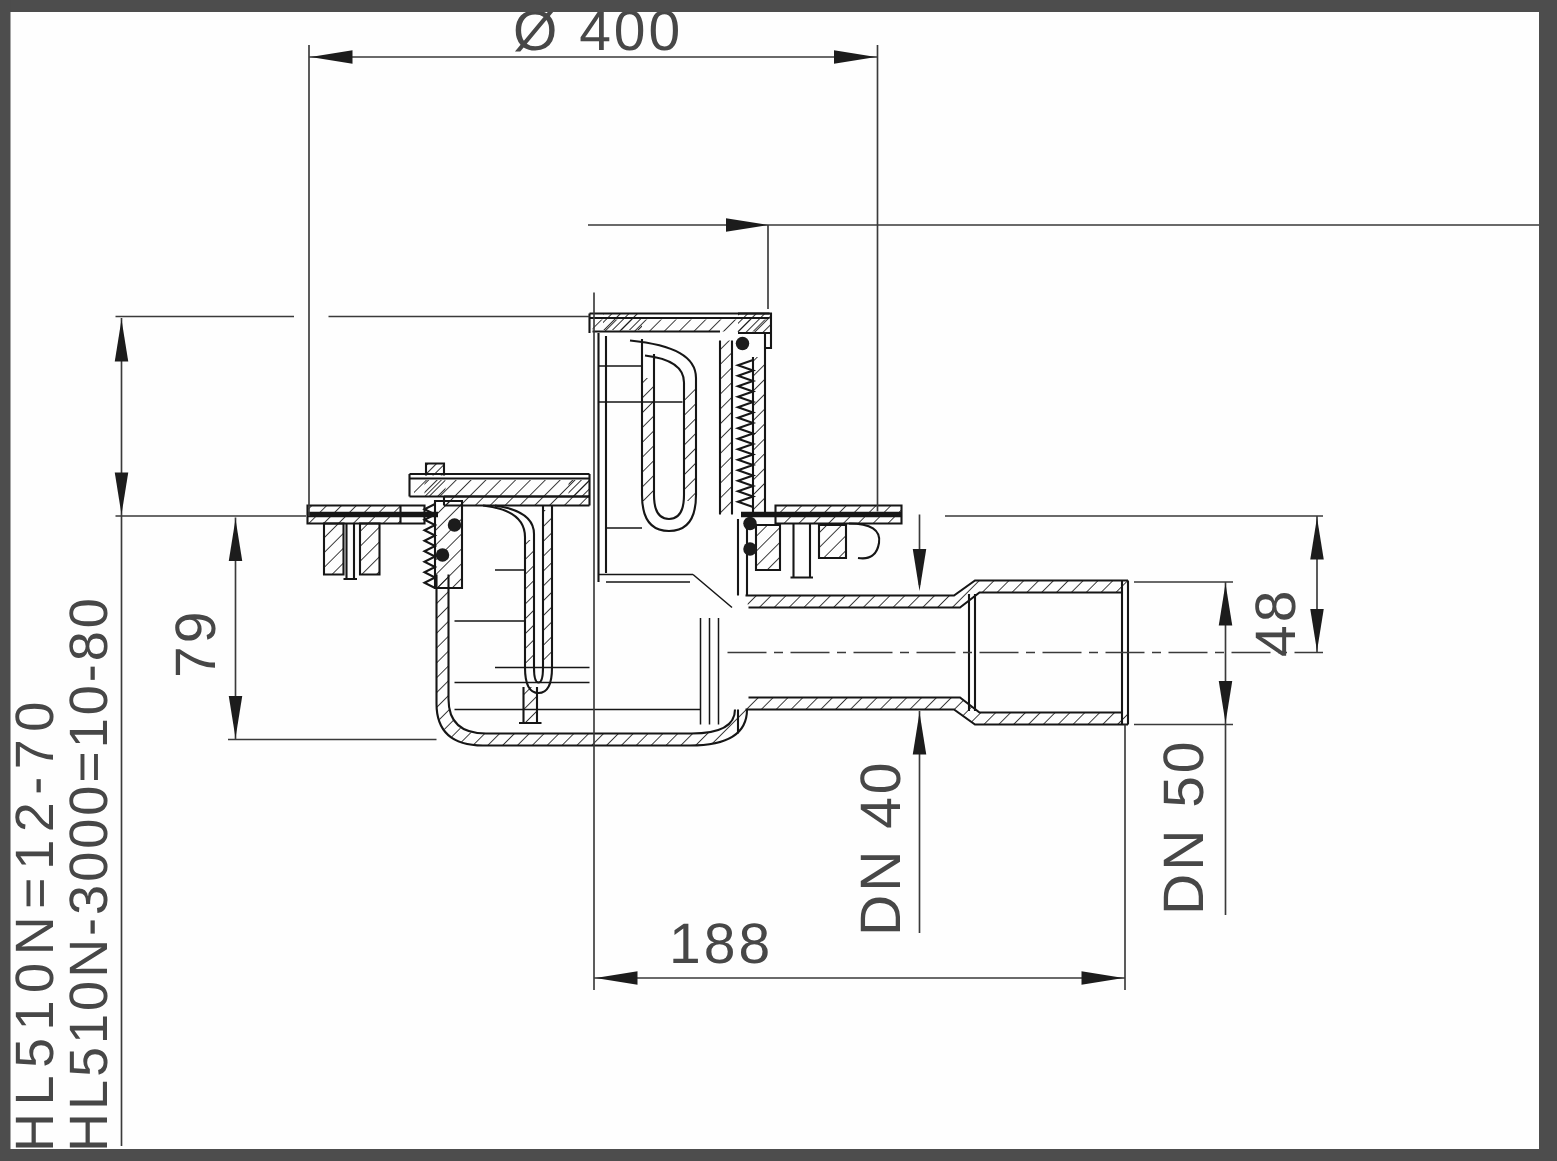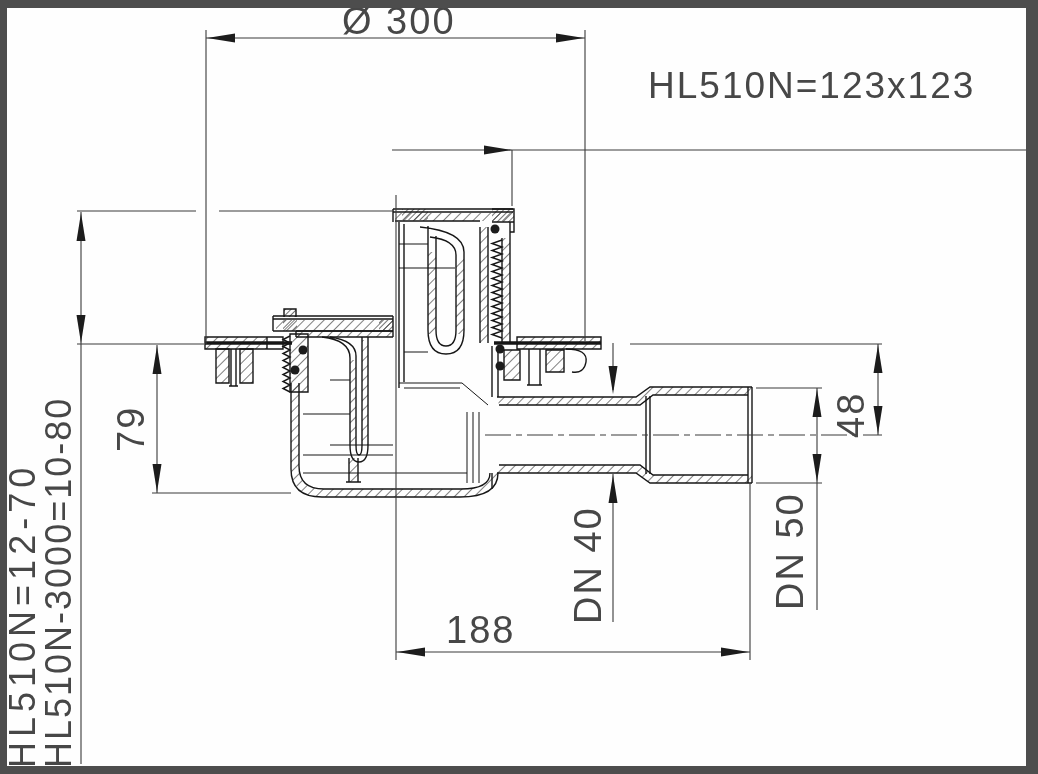--- a/index.html
+++ b/index.html
@@ -180,23 +180,22 @@
     <polygon class="arr" points="817,482 812.5,454 821.5,454"></polygon>
 
     <path class="dim" d="M878,344 V435 M630,344 H882"></path>
     <polygon class="arr" points="878,345 873.5,373 882.5,373"></polygon>
     <polygon class="arr" points="878,434 873.5,406 882.5,406"></polygon>
 
     <path class="cl" d="M485,435 H882"></path>
   </g>
 </svg>
 
-<div class="lbl h38" style="left:342px;top:2px;">Ø 300</div>
-
-<div class="lbl h37" style="left:648px;top:67px;">HL510N=123x123</div>
+<div class="lbl h38" style="left:342px;top:2px;">Ø 400</div>
+
 
 
 <div class="lbl vtext fs36 ls5" style="left:5px;top:768px;">HL510N=12-70</div>
 
 <div class="lbl vtext fs36 ls2" style="left:41px;top:768px;">HL510N-3000=10-80</div>
 
 <div class="lbl vtext h38" style="left:112px;top:452px;">79</div>
 
 <div class="lbl vtext h38" style="left:569px;top:624px;">DN 40</div>
 

